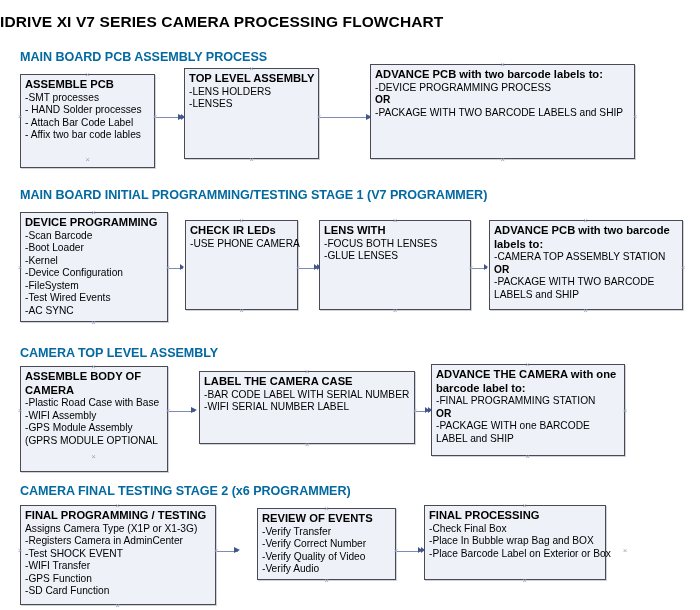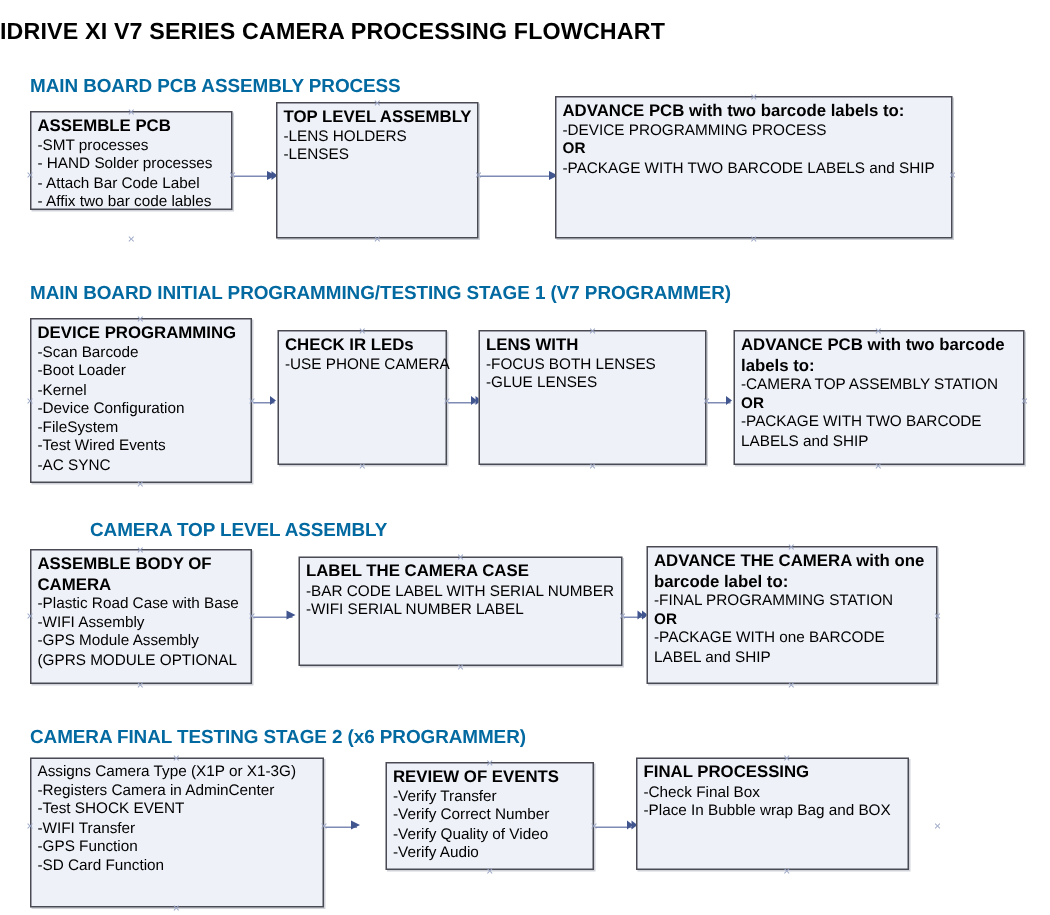--- a/index.html
+++ b/index.html
@@ -107,21 +107,21 @@
 </style>
 </head>
 <body>
 
 <div id="canvas">
 
   <div class="doc-title">IDRIVE XI V7 SERIES CAMERA PROCESSING FLOWCHART</div>
 
   <div class="section-heading" style="left:20px; top:50px;">MAIN BOARD PCB ASSEMBLY PROCESS</div>
 
-  <div class="box" style="left:20px; top:74px; width:135px; height:66px;">
+  <div class="box" style="left:20px; top:74px; width:135px; height:94px;">
     <div class="box-inner">
       <div class="box-title">ASSEMBLE PCB</div>
       <div class="box-line">-SMT processes</div>
       <div class="box-line">- HAND Solder processes</div>
       <div class="box-line">- Attach Bar Code Label</div>
       <div class="box-line">- Affix two bar code lables</div>
     </div>
   </div>
   <div class="cpt" style="left:84px; top:70.5px;"></div>
   <div class="cpt" style="left:84px; top:155.5px;"></div>
@@ -213,23 +213,23 @@
       <div class="box-title wrap">ADVANCE PCB with two barcode labels to:</div>
       <div class="box-line">-CAMERA TOP ASSEMBLY STATION</div>
       <div class="box-line b">OR</div>
       <div class="box-line wrap">-PACKAGE WITH TWO BARCODE LABELS and SHIP</div>
     </div>
   </div>
   <div class="cpt" style="left:582px; top:216.5px;"></div>
   <div class="cpt" style="left:582px; top:306.5px;"></div>
   <div class="cpt" style="left:679.5px; top:263.5px;"></div>
 
-  <div class="section-heading" style="left:20px; top:346px;margin-left:40px;">CAMERA TOP LEVEL ASSEMBLY</div>
-
-  <div class="box" style="left:20px; top:366px; width:148px; height:90px;">
+  <div class="section-heading" style="left:20px; top:346px;">CAMERA TOP LEVEL ASSEMBLY</div>
+
+  <div class="box" style="left:20px; top:366px; width:148px; height:106px;">
     <div class="box-inner">
       <div class="box-title wrap">ASSEMBLE BODY OF CAMERA</div>
       <div class="box-line">-Plastic Road Case with Base</div>
       <div class="box-line">-WIFI Assembly</div>
       <div class="box-line">-GPS Module Assembly</div>
       <div class="box-line">(GPRS MODULE OPTIONAL</div>
     </div>
   </div>
   <div class="cpt" style="left:90px; top:362.5px;"></div>
   <div class="cpt" style="left:90px; top:452.5px;"></div>
@@ -263,20 +263,21 @@
     </div>
   </div>
   <div class="cpt" style="left:524px; top:360.5px;"></div>
   <div class="cpt" style="left:524px; top:452.5px;"></div>
   <div class="cpt" style="left:621.5px; top:406.5px;"></div>
 
   <div class="section-heading" style="left:20px; top:484px;">CAMERA FINAL TESTING STAGE 2 (x6 PROGRAMMER)</div>
 
   <div class="box" style="left:20px; top:505px; width:196px; height:100px;">
     <div class="box-inner">
+      <div class="box-title">FINAL PROGRAMMING / TESTING</div>
       <div class="box-line">Assigns Camera Type (X1P or X1-3G)</div>
       <div class="box-line">-Registers Camera in AdminCenter</div>
       <div class="box-line">-Test SHOCK EVENT</div>
       <div class="box-line">-WIFI Transfer</div>
       <div class="box-line">-GPS Function</div>
       <div class="box-line">-SD Card Function</div>
     </div>
   </div>
   <div class="cpt" style="left:114px; top:501.5px;"></div>
   <div class="cpt" style="left:114px; top:601.5px;"></div>
@@ -301,19 +302,20 @@
 
   <div class="conn" style="left:397px; top:550.5px; width:25px;"></div>
   <div class="conn-head2" style="left:418px; top:547px;"></div>
   <div class="conn-head2" style="left:421px; top:547px;"></div>
 
   <div class="box" style="left:424px; top:505px; width:182px; height:75px;">
     <div class="box-inner">
       <div class="box-title">FINAL PROCESSING</div>
       <div class="box-line"> -Check Final Box</div>
       <div class="box-line">-Place In Bubble wrap Bag and BOX</div>
+      <div class="box-line">-Place Barcode Label on Exterior or Box</div>
     </div>
   </div>
   <div class="cpt" style="left:521px; top:501.5px;"></div>
   <div class="cpt" style="left:521px; top:576.5px;"></div>
   <div class="cpt" style="left:621.5px; top:546.5px;"></div>
 
 </div>
 
 </body></html>

